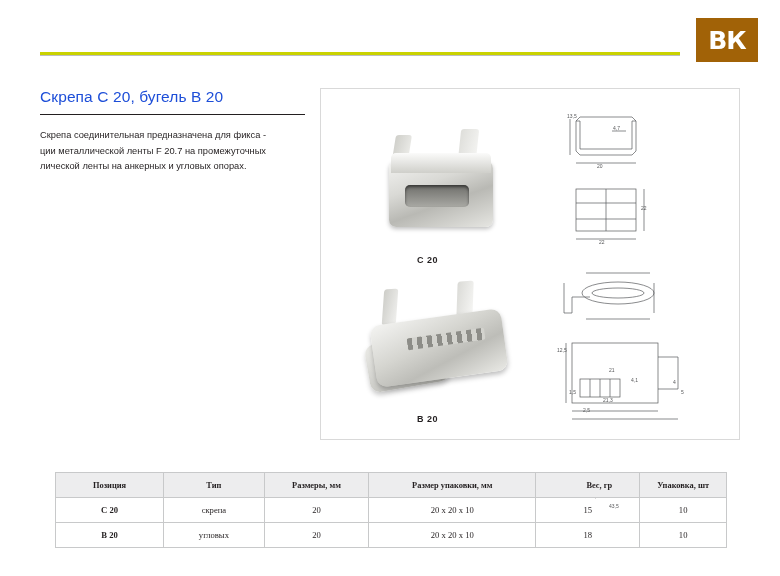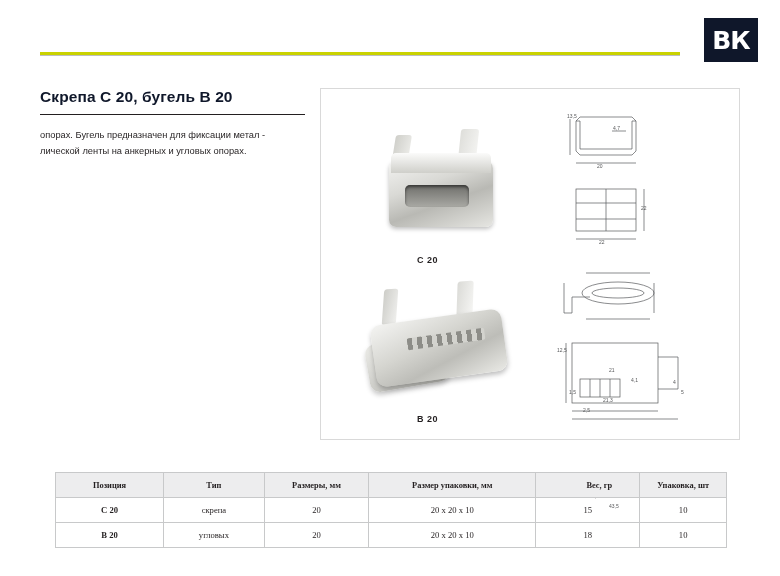--- a/index.html
+++ b/index.html
@@ -21,23 +21,23 @@
     position: absolute;
     left: 0;
     top: 0;
     width: 780px;
     height: 78px;
   }
   .logo-box {
     position: absolute;
     right: 22px;
     top: 18px;
-    width: 54px;
+    width: 62px;
     height: 44px;
-    background: #0f172a;
+    background: #a16207;
     display: flex;
     align-items: center;
     justify-content: center;
   }
   .logo-text {
     color: #ffffff;
     font-family: "DejaVu Sans", sans-serif;
     font-weight: bold;
     font-size: 25px;
     letter-spacing: -1px;
@@ -62,22 +62,22 @@
 
   
   .left-col {
     position: absolute;
     left: 40px;
     top: 88px;
     width: 270px;
   }
   .doc-title {
     font-size: 15.5px;
-    font-weight: bold;
-    color: #0f172a;
+    font-weight: normal;
+    color: #1d4ed8;
     margin: 0;
     letter-spacing: 0.1px;
   }
   .title-underline {
     margin-top: 8px;
     width: 265px;
     height: 1px;
     background: #231f20;
   }
   .section-title {
@@ -261,21 +261,22 @@
   <div class="rule-grey"></div>
   <div class="logo-box">
     <span class="logo-text">ВК</span>
   </div>
 </div>
 
 <div class="left-col">
   <h1 class="doc-title">Скрепа С 20, бугель В 20</h1>
   <div class="title-underline"></div>
   <div class="body-text">
-    <div>опорах. Бугель предназначен для фиксации метал  -</div>
+    <div>Скрепа соединительная предназначена для фикса  -</div>
+    <div>ции металлической ленты F  20.7 на промежуточных</div>
     <div>лической ленты на анкерных и угловых опорах.</div>
   </div>
 </div>
 
 <div class="figure-panel">
 
   <div class="photo c20-photo">
     <div class="c20-tab-l"></div>
     <div class="c20-tab-r"></div>
     <div class="c20-body"></div>

